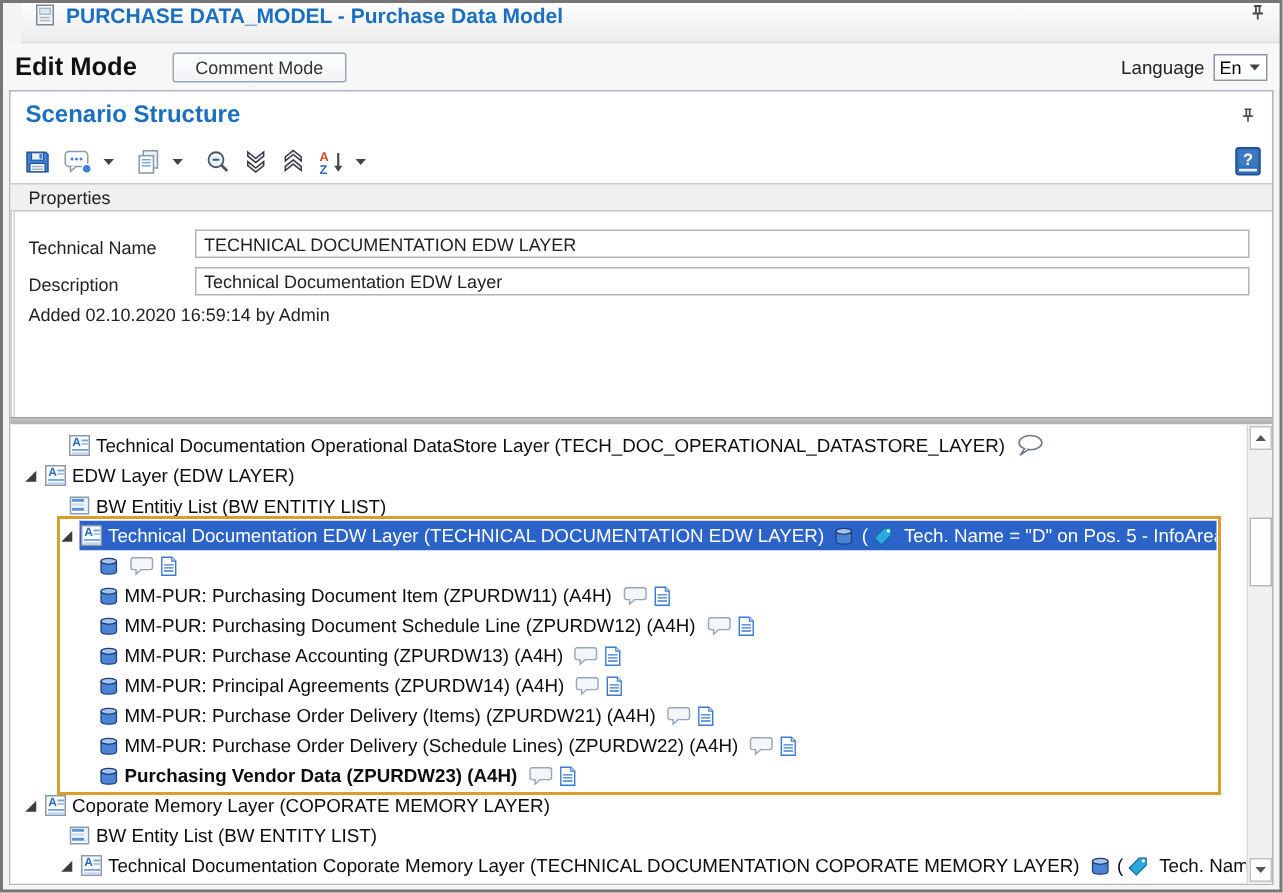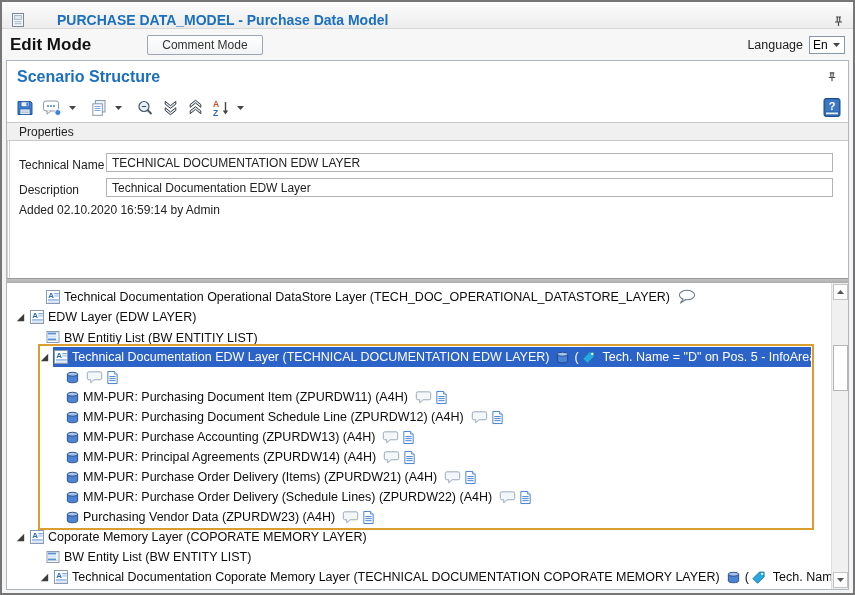--- a/index.html
+++ b/index.html
@@ -6,31 +6,31 @@
   html,body { width:855px; height:595px; }
   body {
     font-family: "Liberation Sans", "DejaVu Sans", sans-serif;
     background:#f4f4f4;
     position:relative;
     border:2px solid #767676;
     overflow:hidden;
   }
   
   #titlebar {
-    position:absolute; left:0; top:0; right:0; height:27px;
+    position:absolute; left:12px; top:0; right:0; height:27px;
     background:linear-gradient(#fdfdfd,#ececec);
     border-bottom:1px solid #d8d8d8;
-    display:flex; align-items:flex-end; padding:0 8px;gap:25px;
+    display:flex; align-items:flex-start; padding:0 8px;
   }
   #titlebar .win-title { color:#1a6fc0; font-weight:bold; font-size:14px; margin-left:6px; }
   .pin { margin-left:auto; cursor:pointer; }
   
   #modebar {
     position:absolute; left:0; top:27px; right:0; height:31px;
-    background:#f7f7f7; display:flex; align-items:center; padding:0 8px;gap:32px;
+    background:#f7f7f7; display:flex; align-items:center; padding:0 8px;
   }
   #modebar .edit-mode { font-size:17px; font-weight:bold; color:#111; }
   #modebar .comment-btn {
     margin-left:24px; height:20px; padding:0 14px; font-size:12px; color:#333;
     background:linear-gradient(#ffffff,#f1f3f6); border:1px solid #9aa6b5; border-radius:2px; cursor:pointer;
     font-family:"Liberation Sans", sans-serif;
   }
   #modebar .lang-wrap { margin-left:auto; display:flex; align-items:center; gap:6px; }
   #modebar .lang-label { font-size:12.5px; color:#222; }
   #modebar .lang-select {
@@ -53,21 +53,21 @@
   .p-propstrip {
     height:19px; background:#f0f0f0; border-top:1px solid #c9c9c9; border-bottom:1px solid #c9c9c9;
     display:flex; align-items:center; padding:0 12px; font-size:12px; color:#222;
   }
   .p-form { height:137px; position:relative; border-left:3px double #d2d2d2; }
   .frow { position:absolute; left:0; right:0; display:flex; align-items:flex-end; }
   .frow.tn { top:12px; } .frow.ds { top:37px; }
   .flabel { width:96px; padding-left:9px; font-size:12px; color:#222; }
   .finput {
     flex:1; margin-right:15px; height:19px; border:1px solid #b3b3b3; background:#fff;
-    font-size:12px; color:#222; padding:0 5px; font-family:"Liberation Sans", sans-serif;
+    font-size:12px; color:#222; padding:0 5px; font-family:"Liberation Sans", sans-serif;margin-left:24px;
   }
   .added { position:absolute; top:62px; left:9px; font-size:12px; color:#222; }
   .p-splitter { height:5px; background:linear-gradient(#c2c2c2,#adadad); border-top:1px solid #999; cursor:row-resize; }
   
   .p-tree { flex:1; position:relative; overflow:hidden; background:#fff; }
   #tree-rows { position:absolute; left:0; top:4px; right:17px; }
   .tree-row { height:20px; display:flex; align-items:center; white-space:nowrap; overflow:hidden; font-size:12.5px; color:#0d0d0d; cursor:default; }
   .tree-row .exp { width:14px; flex:0 0 14px; display:flex; align-items:center; cursor:pointer; }
   .tree-row .node-icon { margin-right:3px; flex:0 0 auto; display:flex; }
   .tree-row .lbl { margin-right:4px; }
@@ -490,21 +490,21 @@
               <svg width="13" height="15" viewBox="0 0 14 16">
                 <path d="M2 1.5 h7.2 l2.8 2.8 v10.2 H2 Z" fill="#fff" stroke="#3a7bd0"></path>
                 <path d="M9.2 1.5 v2.8 h2.8" fill="#dce9f8" stroke="#3a7bd0" stroke-width="0.8"></path>
                 <line x1="3.6" y1="7" x2="10.4" y2="7" stroke="#3a7bd0"></line>
                 <line x1="3.6" y1="9.2" x2="10.4" y2="9.2" stroke="#3a7bd0"></line>
                 <line x1="3.6" y1="11.4" x2="10.4" y2="11.4" stroke="#3a7bd0"></line>
               </svg>
             </span>
           </span>
         </div>
-        <div class="tree-row" style="padding-left: 58px;">
+        <div class="tree-row" style="padding-left: 58px; font-weight: bold;">
           <span style="display: flex; align-items: center; overflow: hidden;">
             <span class="node-icon">
               <svg width="15" height="15" viewBox="0 0 16 16">
                 <path d="M2.5 4.5 v7 c0 1.3 2.5 2.1 5.5 2.1 s5.5 -0.8 5.5 -2.1 v-7 Z" fill="#4b83d6" stroke="#1d3e77" stroke-width="0.9"></path>
                 <ellipse cx="8" cy="4.5" rx="5.5" ry="2.1" fill="#a3c4ee" stroke="#1d3e77" stroke-width="0.9"></ellipse>
               </svg>
             </span>
             <span class="lbl">Purchasing Vendor Data (ZPURDW23) (A4H)</span>
             <span class="badge">
               <svg width="17" height="15" viewBox="0 0 18 15">

